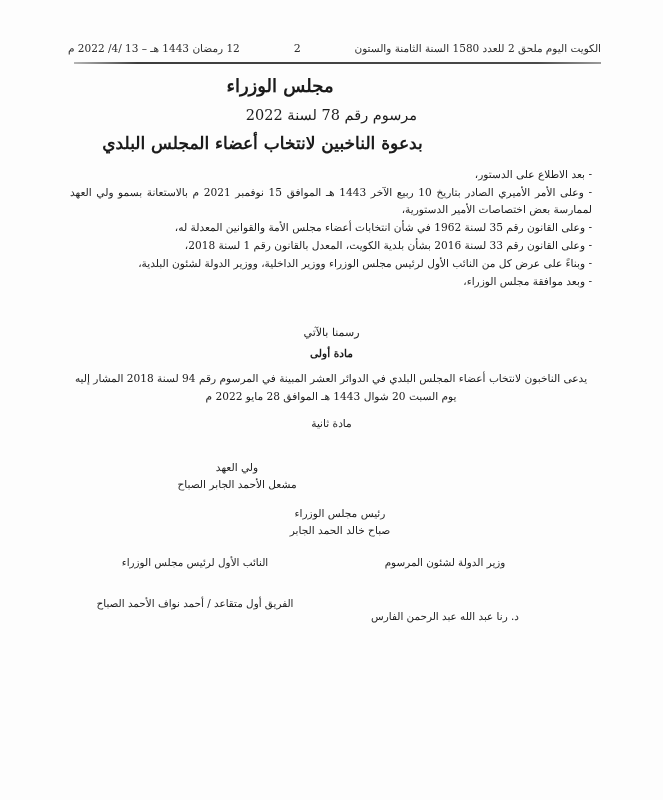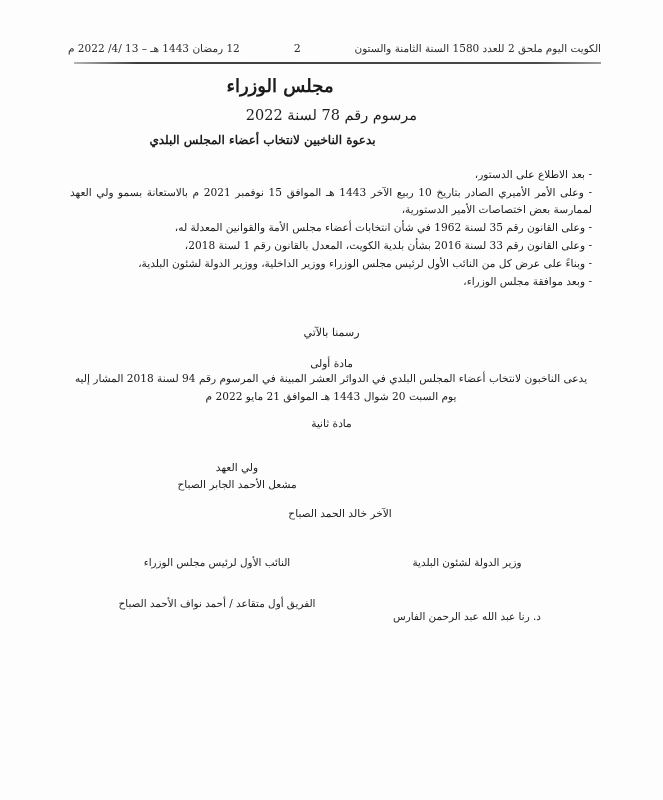--- a/index.html
+++ b/index.html
@@ -77,21 +77,21 @@
     text-align: center;
     font-size: 14.5px;
     font-weight: normal;
   }
   .decree-sub {
     position: absolute;
     top: 133px;
     left: 0;
     width: 525px;
     text-align: center;
-    font-size: 12px;
+    font-size: 17px;
     font-weight: bold;
   }
 
   
   .preamble {
     position: absolute;
     top: 166px;
     left: 70px;
     width: 522px;
     direction: rtl;
@@ -114,21 +114,21 @@
     text-align: center;
     font-size: 11px;
   }
   .article-label {
     position: absolute;
     left: 0;
     width: 663px;
     text-align: center;
     font-size: 10.6px;
   }
-  .article-label.one { top: 357px; }
+  .article-label.one { top: 347px; font-weight: bold; }
   .article-label.two { top: 417px; }
 
   .article-body {
     position: absolute;
     left: 70px;
     width: 522px;
     direction: rtl;
     text-align: center;
     font-size: 10.6px;
     line-height: 18px;
@@ -157,21 +157,21 @@
     left: 205px;
     width: 270px;
   }
   .sig-cols {
     position: absolute;
     top: 554px;
     left: 70px;
     width: 522px;
     display: flex;
     flex-direction: row-reverse;
-    justify-content: flex-end;
+    justify-content: flex-start;
     direction: rtl;
   }
   .sig-col {
     width: 250px;
     text-align: center;
     font-size: 10.4px;
     line-height: 17px;
   }
   .sig-col .role2 { margin-top: 0px; }
   .sig-col .name { margin-top: 24px; }
@@ -210,38 +210,39 @@
     <p class="clause">- وعلى الأمر الأميري الصادر بتاريخ 10 ربيع الآخر 1443 هـ الموافق 15 نوفمبر 2021 م بالاستعانة بسمو ولي العهد لممارسة بعض اختصاصات الأمير الدستورية،</p>
     <p class="clause">- وعلى القانون رقم 35 لسنة 1962 في شأن انتخابات أعضاء مجلس الأمة والقوانين المعدلة له،</p>
     <p class="clause">- وعلى القانون رقم 33 لسنة 2016 بشأن بلدية الكويت، المعدل بالقانون رقم 1 لسنة 2018،</p>
     <p class="clause">- وبناءً على عرض كل من النائب الأول لرئيس مجلس الوزراء ووزير الداخلية، ووزير الدولة لشئون البلدية،</p>
     <p class="clause">- وبعد موافقة مجلس الوزراء،</p>
   </div>
 
   <div class="enact">رسمنا بالآتي</div>
 
   <div class="article-label one">مادة أولى</div>
-  <div class="article-body one">يدعى الناخبون لانتخاب أعضاء المجلس البلدي في الدوائر العشر المبينة في المرسوم رقم 94 لسنة 2018 المشار إليه يوم السبت 20 شوال 1443 هـ الموافق 21 مايو 2022 م</div>
+  <div class="article-body one">يدعى الناخبون لانتخاب أعضاء المجلس البلدي في الدوائر العشر المبينة في المرسوم رقم 94 لسنة 2018 المشار إليه يوم السبت 20 شوال 1443 هـ الموافق 28 مايو 2022 م</div>
 
   <div class="article-label two">مادة ثانية</div>
 
   <div class="sig-block sig-crown">
     <div class="role">ولي العهد</div>
     <div class="name">مشعل الأحمد الجابر الصباح</div>
   </div>
 
   <div class="sig-block sig-pm">
-    <div class="name">الآخر خالد الحمد الصباح</div>
+    <div class="role">رئيس مجلس الوزراء</div>
+    <div class="name">صباح خالد الحمد الجابر</div>
   </div>
 
   <div class="sig-cols">
     <div class="sig-col deputy">
       <div class="role">النائب الأول لرئيس مجلس الوزراء</div>
       <div class="name">الفريق أول متقاعد / أحمد نواف الأحمد الصباح</div>
     </div>
     <div class="sig-col municipal">
-      <div class="role">وزير الدولة لشئون البلدية</div>
+      <div class="role">وزير الدولة لشئون المرسوم</div>
       <div class="name">د. رنا عبد الله عبد الرحمن الفارس</div>
     </div>
   </div>
 
 
 </div>
 
 </body></html>

